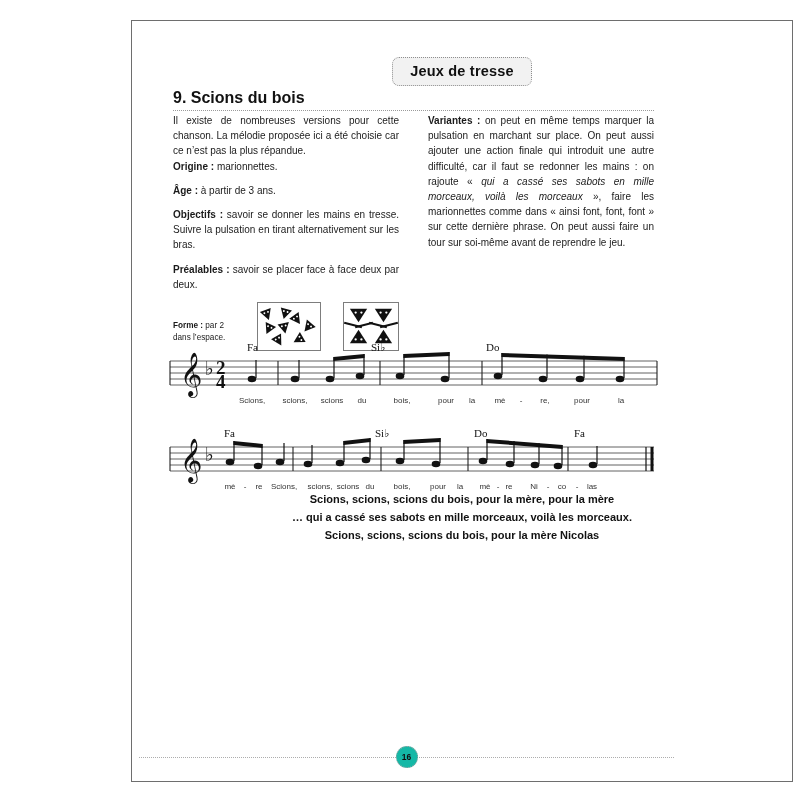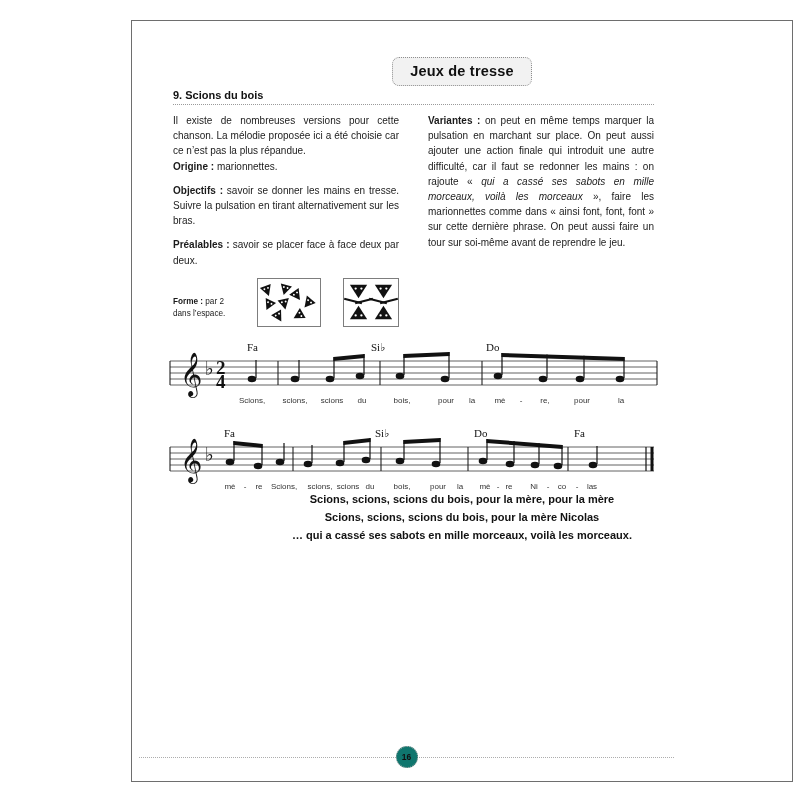--- a/index.html
+++ b/index.html
@@ -48,21 +48,21 @@
   }
 
   
   .section-head {
     position: absolute;
     left: 41px;
     top: 68px;
     width: 481px;
   }
   .section-head-title {
-    font-size: 11px;
+    font-size: 16px;
     font-weight: bold;
     color: #111;
     padding-bottom: 3px;
   }
   .dotted-rule {
     border-bottom: 1px dotted #9a9a9a;
     height: 0;
     width: 100%;
   }
 
@@ -157,21 +157,21 @@
   }
   .page-num {
     position: absolute;
     left: 50%;
     top: 0;
     transform: translateX(-50%);
     width: 22px;
     height: 22px;
     border: 1px dotted #9e9e9e;
     border-radius: 50%;
-    background: #0f766e;
+    background: #14b8a6;
     font-size: 8.5px;
     font-weight: bold;
     color: #111;
     display: flex;
     align-items: center;
     justify-content: center;
     box-sizing: border-box;
   }
 </style>
 </head>
@@ -186,20 +186,21 @@
   <div class="section-head">
     <div class="section-head-title">9. Scions du bois</div>
     <div class="dotted-rule"></div>
   </div>
 
   <div class="cols">
 
     <div class="col">
       <p class="tight">Il existe de nombreuses versions pour cette chanson. La mélodie proposée ici a été choisie car ce n’est pas la plus répandue.</p>
       <p><span class="lbl">Origine :</span><span> marionnettes.</span></p>
+      <p><span class="lbl">Âge :</span><span> à partir de 3 ans.</span></p>
       <p><span class="lbl">Objectifs :</span><span> savoir se donner les mains en tresse. Suivre la pulsation en tirant alternativement sur les bras.</span></p>
       <p><span class="lbl">Préalables :</span><span> savoir se placer face à face deux par deux.</span></p>
 
       <div class="forme-row">
         <div class="forme-text"><span class="lbl">Forme :</span><span> par 2 dans l’espace.</span></div>
 
         <div class="fig-box scatter">
           <svg viewBox="0 0 64 49" width="62" height="47">
             <g fill="#111">
               <g transform="translate(9,12) rotate(-20)">
@@ -444,22 +445,22 @@
           <text x="394" y="70">co</text>
           <text x="409" y="70">-</text>
           <text x="424" y="70">las</text>
         </g>
       </svg>
     </div>
   </div>
 
   <div class="lyrics">
     <div>Scions, scions, scions du bois, pour la mère, pour la mère</div>
+    <div>… qui a cassé ses sabots en mille morceaux, voilà les morceaux.</div>
     <div>Scions, scions, scions du bois, pour la mère Nicolas</div>
-    <div>… qui a cassé ses sabots en mille morceaux, voilà les morceaux.</div>
   </div>
 
   <div class="footer">
     <div class="footer-rule"></div>
     <div class="page-num">16</div>
   </div>
 
 </div>
 
 </body></html>

